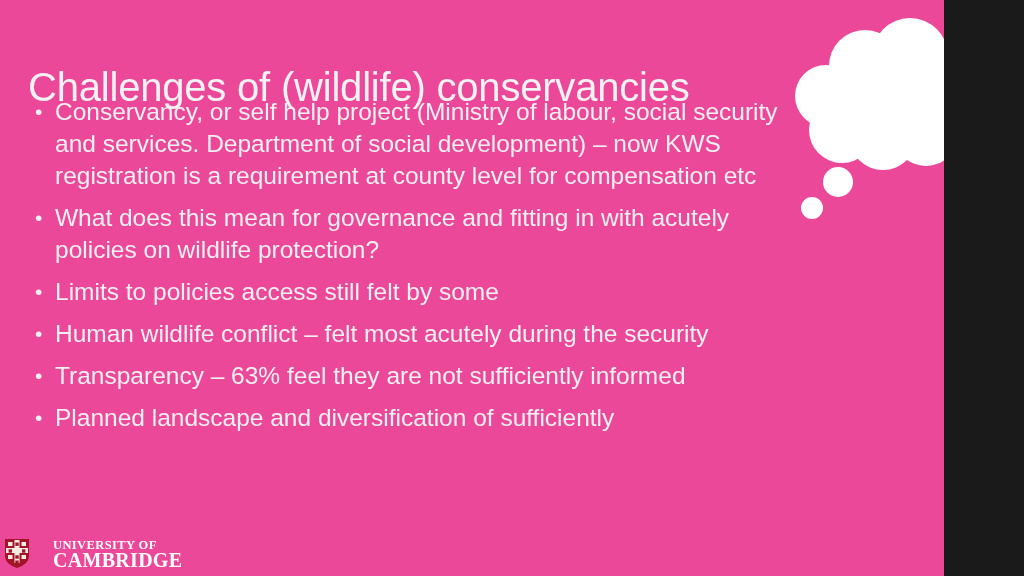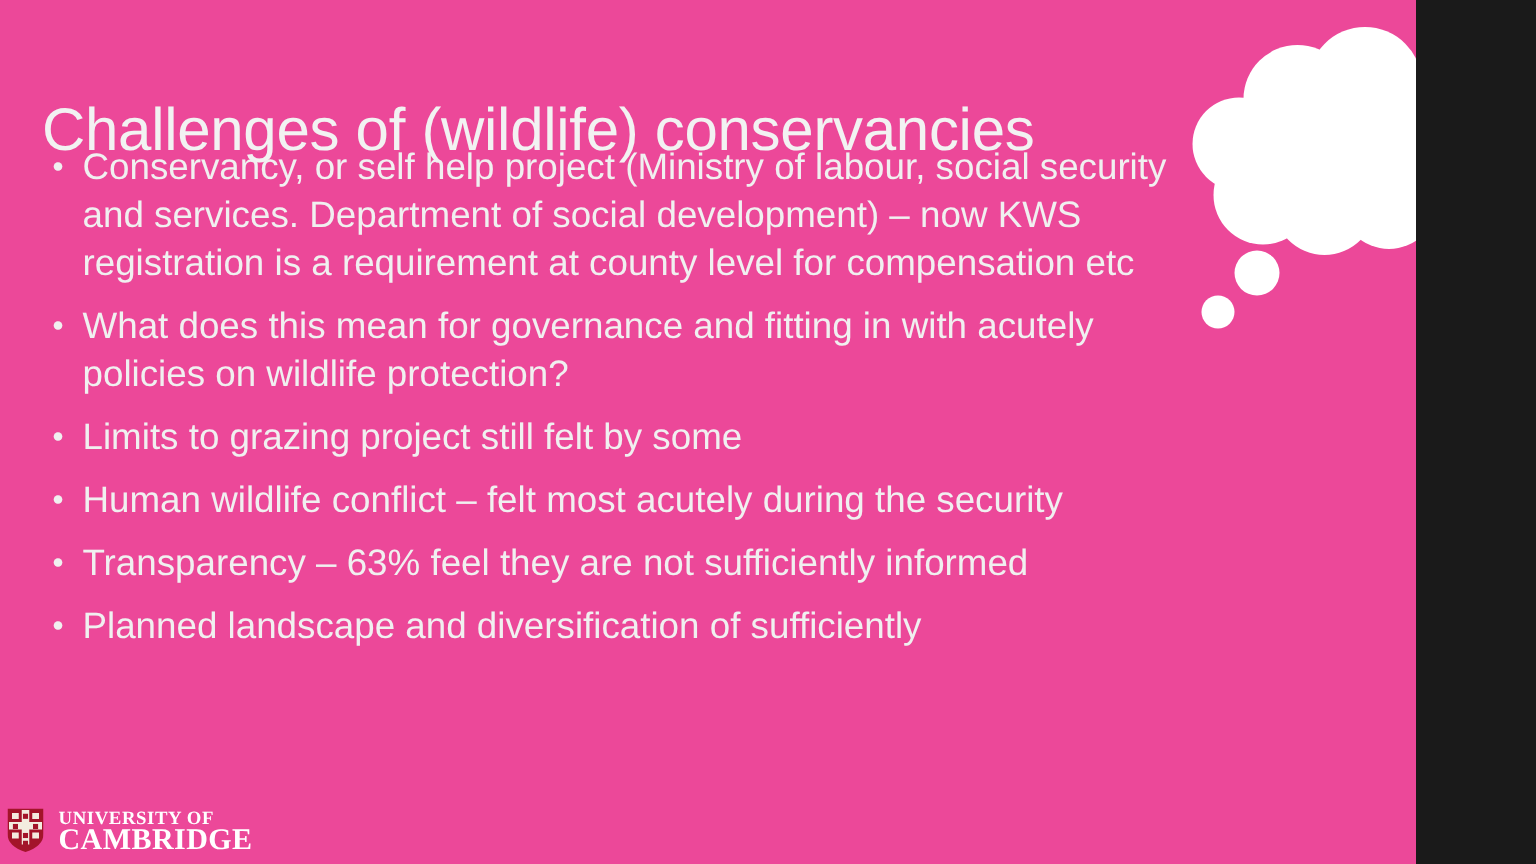--- a/index.html
+++ b/index.html
@@ -80,21 +80,21 @@
     pointer-events: none;
   }
 
   
   #cambridge-logo {
     position: absolute;
     left: 5px;
     bottom: 7px;
     display: flex;
     align-items: center;
-    gap: 10px;
+    gap: 24px;
   }
 
   #crest-icon {
     width: 24px;
     height: 29px;
     display: block;
   }
 
   #logo-wordmark {
     display: flex;
@@ -129,21 +129,21 @@
     <li class="bullet-item">
       <span class="bullet-marker">•</span>
       <span class="bullet-text">Conservancy, or self help project (Ministry of labour, social security and services. Department of social development) – now KWS registration is a requirement at county level for compensation etc</span>
     </li>
     <li class="bullet-item">
       <span class="bullet-marker">•</span>
       <span class="bullet-text">What does this mean for governance and fitting in with acutely policies on wildlife protection?</span>
     </li>
     <li class="bullet-item">
       <span class="bullet-marker">•</span>
-      <span class="bullet-text">Limits to grazing project still felt by some</span>
+      <span class="bullet-text">Limits to policies access still felt by some</span>
     </li>
     <li class="bullet-item">
       <span class="bullet-marker">•</span>
       <span class="bullet-text">Human wildlife conflict – felt most acutely during the security</span>
     </li>
     <li class="bullet-item">
       <span class="bullet-marker">•</span>
       <span class="bullet-text">Transparency – 63% feel they are not sufficiently informed</span>
     </li>
     <li class="bullet-item">

